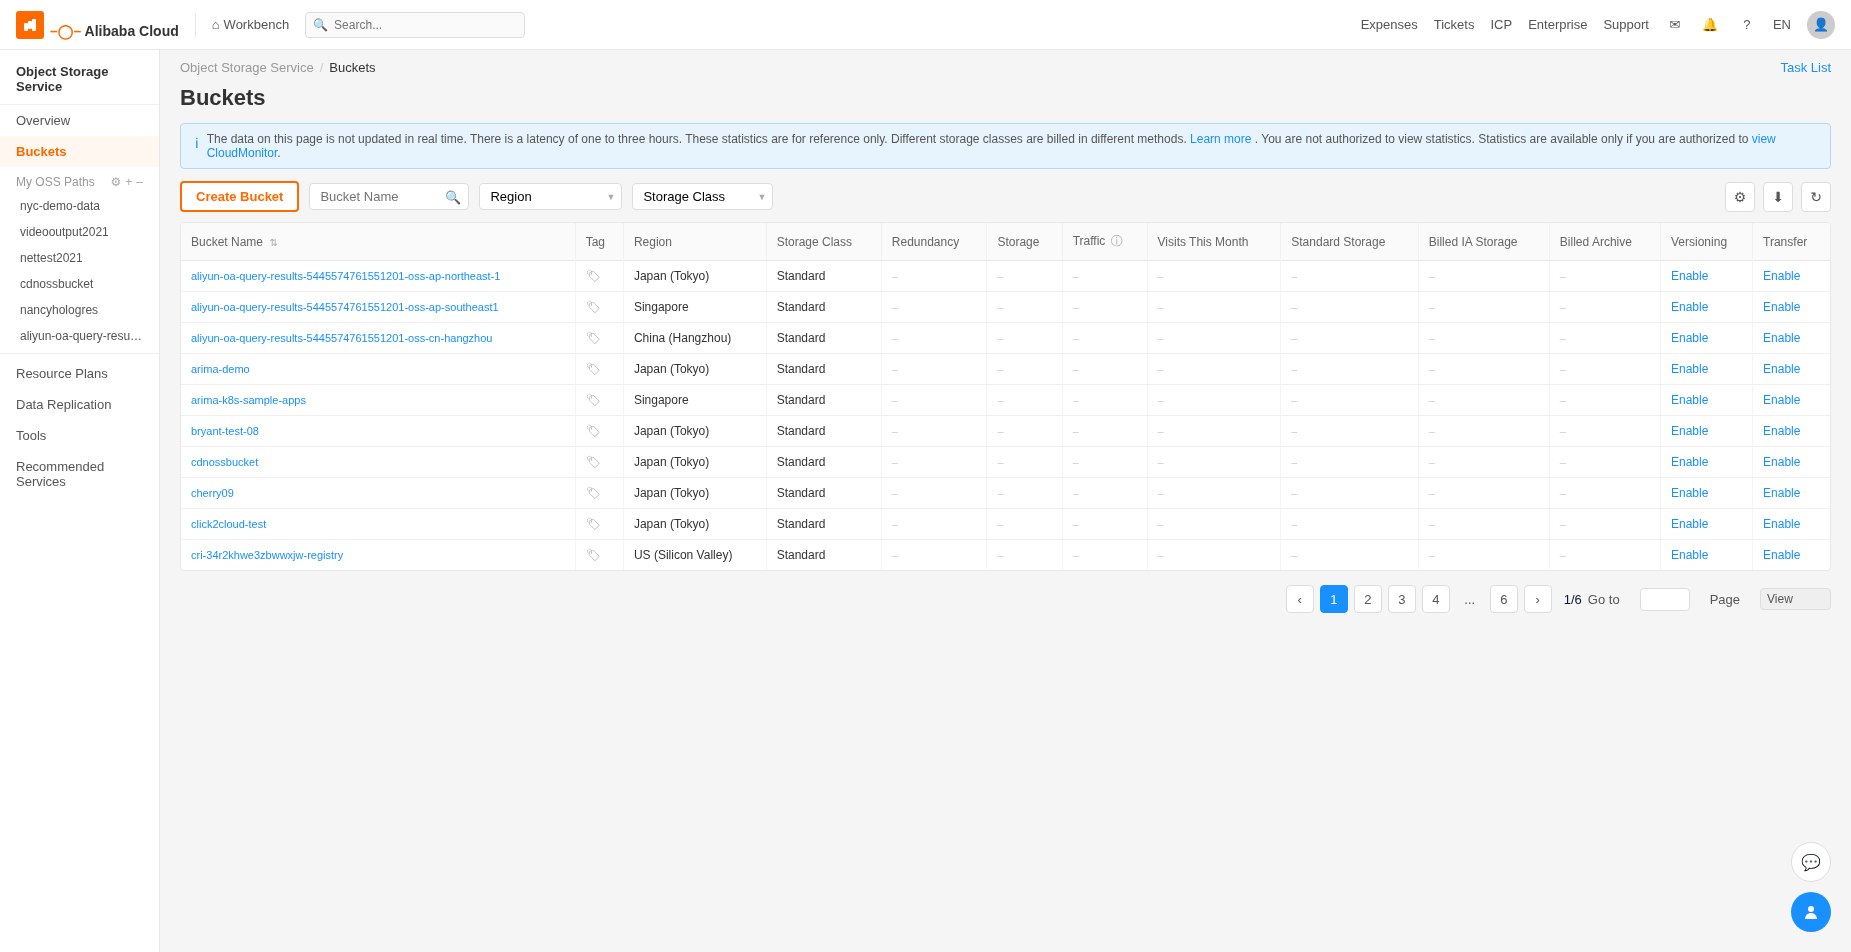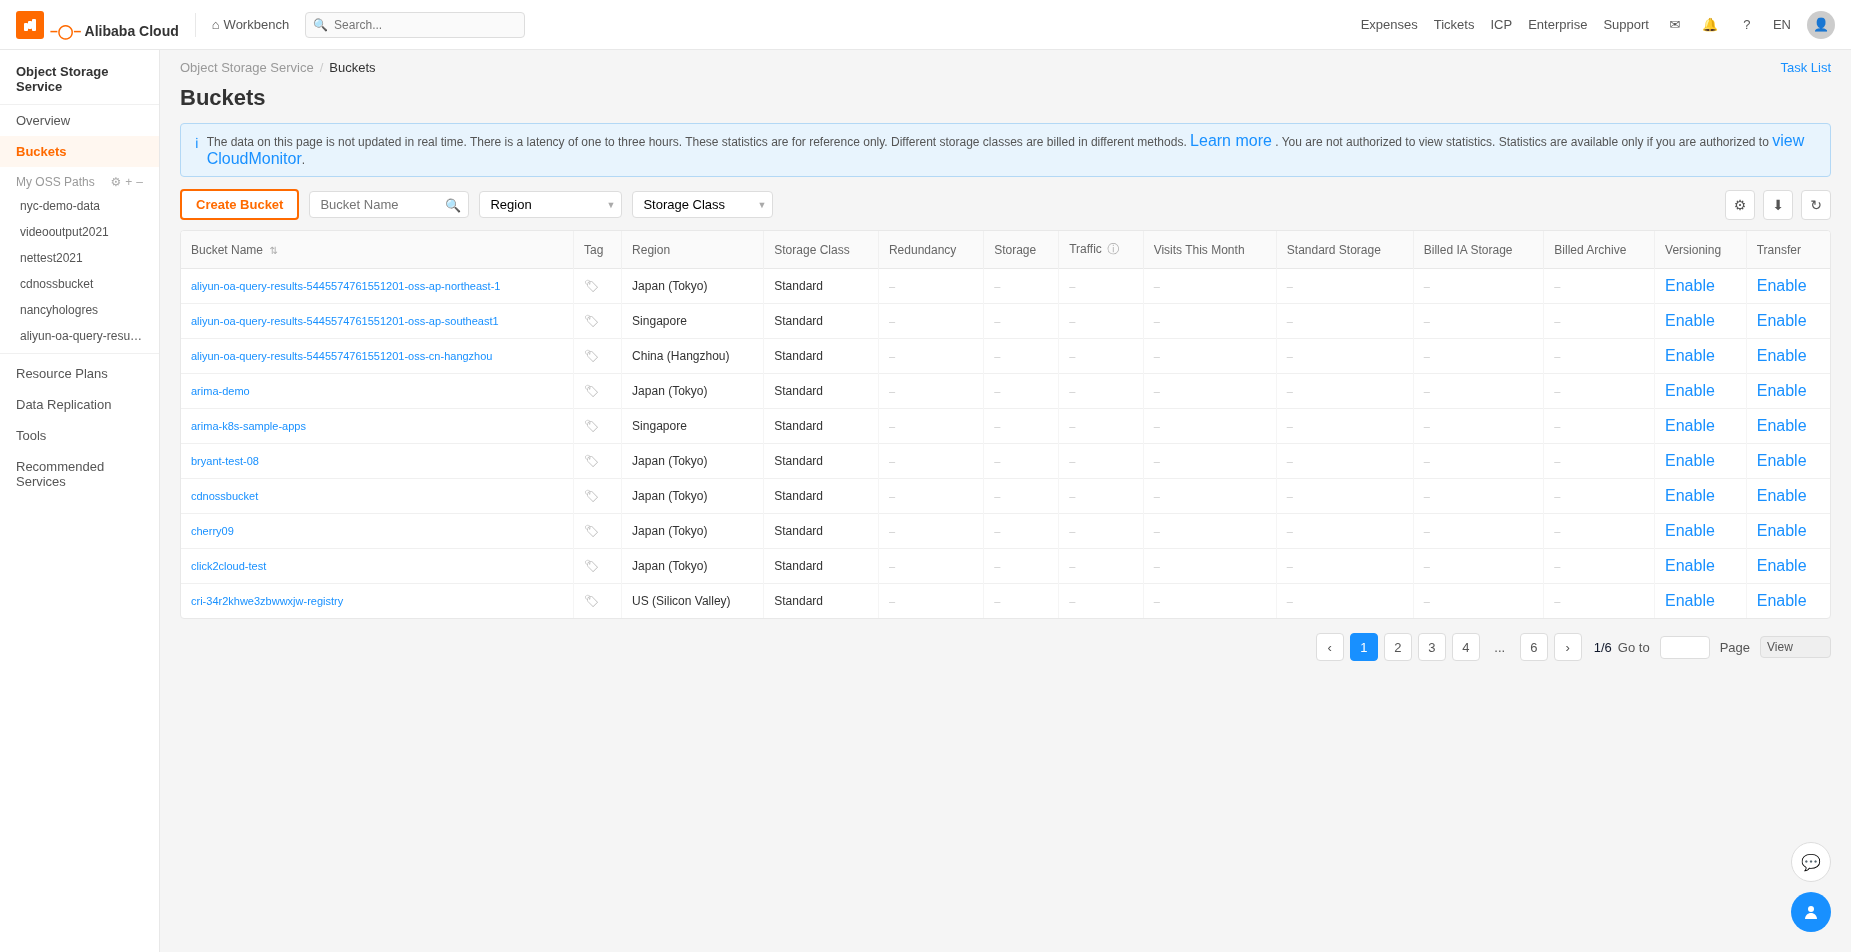--- a/index.html
+++ b/index.html
@@ -75,32 +75,32 @@
     .table-wrap { margin: 0 20px; background: #fff; border: 1px solid #e8e8e8; border-radius: 4px; overflow: auto; }
     table { width: 100%; border-collapse: collapse; font-size: 12px; }
     thead tr { background: #fafafa; border-bottom: 1px solid #e8e8e8; }
     thead th { padding: 10px 10px; text-align: left; color: #666; font-weight: 500; white-space: nowrap; border-right: 1px solid #f0f0f0; }
     thead th:last-child { border-right: none; }
     tbody tr { border-bottom: 1px solid #f0f0f0; }
     tbody tr:last-child { border-bottom: none; }
     tbody td { padding: 8px 10px; color: #333; white-space: nowrap; border-right: 1px solid #f5f5f5; vertical-align: middle; }
     tbody td:last-child { border-right: none; }
     .bucket-link { color: #1890ff; text-decoration: none; font-size: 11px; }
-    .action-link { color: #1890ff; text-decoration: none; font-size: 16px; cursor: pointer; margin-top: 32px; }
+    .action-link { color: #1890ff; text-decoration: none; font-size: 12px; cursor: pointer; margin-top: 32px; }
     .tag-icon { color: #aaa; font-size: 12px; cursor: pointer; }
     .loading-dash { color: #ccc; font-size: 11px; }
     .sort-icon { font-size: 10px; color: #aaa; margin-left: 3px; }
 
     
     .pagination { padding: 14px 20px; display: flex; align-items: center; justify-content: flex-end; gap: 6px; }
     .page-btn { width: 28px; height: 28px; border: 1px solid #ddd; border-radius: 4px; background: #fff; display: flex; align-items: center; justify-content: center; cursor: pointer; font-size: 13px; color: #555; }
     .page-btn.active { background: #1890ff; color: #fff; border-color: #1890ff; }
     .page-btn.dots { border: none; background: none; cursor: default; }
     .page-info { font-size: 13px; color: #0f172a; margin-left: 6px; }
-    .go-to-wrap { display: flex; align-items: center; gap: 10px; font-size: 13px; color: #555; }
+    .go-to-wrap { display: flex; align-items: center; gap: 20px; font-size: 13px; color: #555; }
     .go-to-wrap input { width: 50px; border: 1px solid #ddd; border-radius: 4px; padding: 3px 6px; text-align: center; font-size: 13px; outline: none; }
     .go-to-wrap .page-select { border: 1px solid #ddd; border-radius: 4px; padding: 3px 18px 3px 6px; font-size: 12px; appearance: none; outline: none; }
 
     
     .float-btns { position: fixed; bottom: 20px; right: 20px; display: flex; flex-direction: column; gap: 10px; }
     .float-btn { width: 40px; height: 40px; border-radius: 50%; display: flex; align-items: center; justify-content: center; cursor: pointer; font-size: 16px; }
     .float-btn-chat { background: #fff; border: 1px solid #ddd; color: #555; }
     .float-btn-agent { background: #1890ff; color: #fff; border: none; }
   </style>
 </head>

